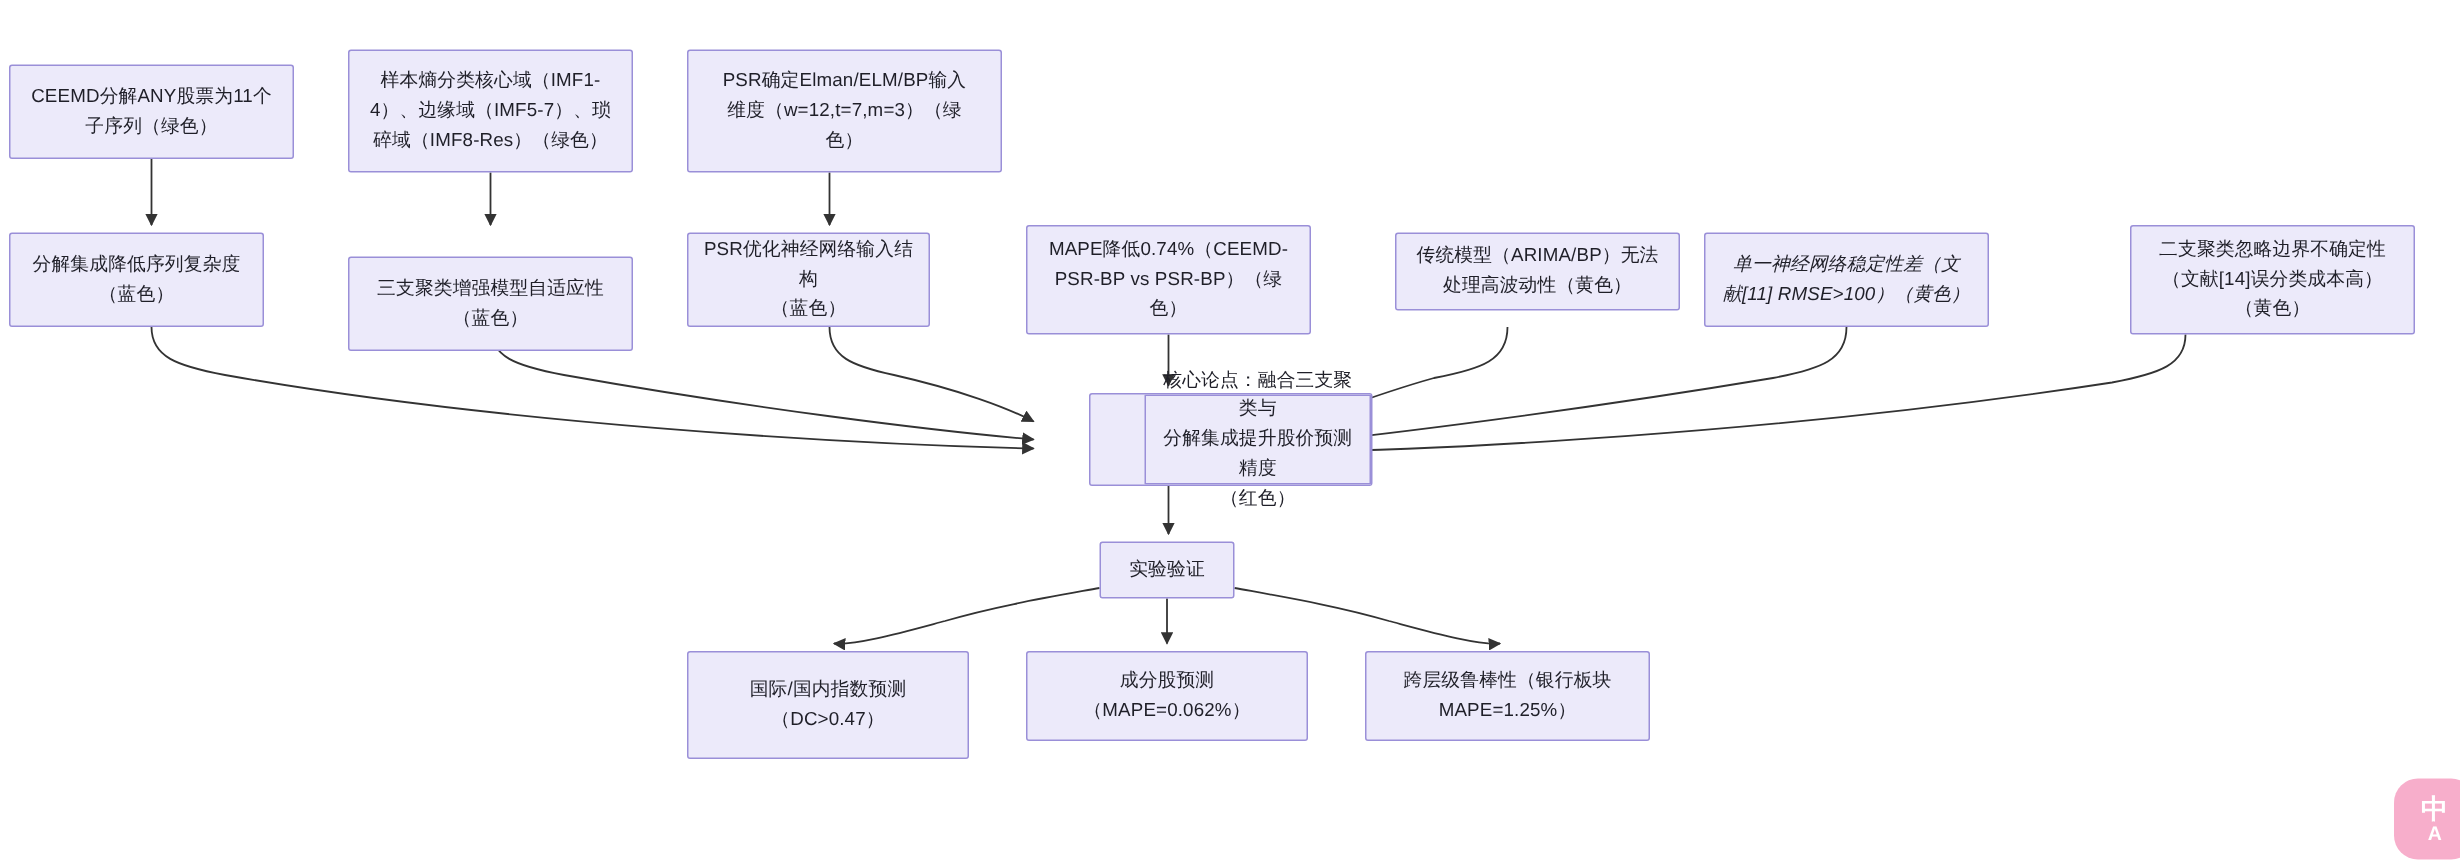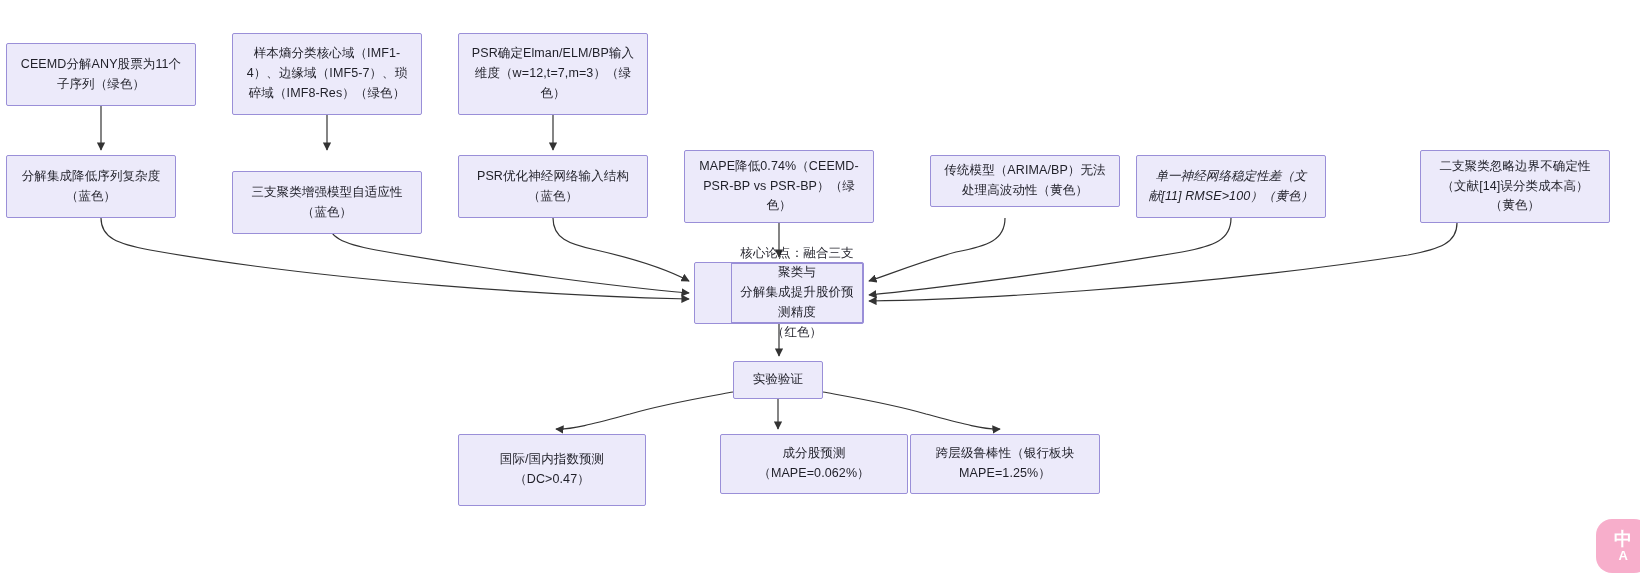--- a/index.html
+++ b/index.html
@@ -129,37 +129,37 @@
     <span class="label">CEEMD分解ANY股票为11个
 子序列（绿色）</span>
   </div>
 
   <div class="node" style="left:232px; top:33px; width:190px; height:82px;">
     <span class="label">样本熵分类核心域（IMF1-
 4）、边缘域（IMF5-7）、琐
 碎域（IMF8-Res）（绿色）</span>
   </div>
 
-  <div class="node" style="left:458px; top:33px; width:190px; height:82px;">
+  <div class="node" style="left:458px; top:33px; width:210px; height:82px;">
     <span class="label">PSR确定Elman/ELM/BP输入
 维度（w=12,t=7,m=3）（绿
 色）</span>
   </div>
 
   <div class="node" style="left:6px; top:155px; width:170px; height:63px;">
     <span class="label">分解集成降低序列复杂度
 （蓝色）</span>
   </div>
 
   <div class="node" style="left:232px; top:155px; width:190px; height:63px;margin-top:16px;">
     <span class="label">三支聚类增强模型自适应性
 （蓝色）</span>
   </div>
 
-  <div class="node" style="left:458px; top:155px; width:190px; height:63px;">
+  <div class="node" style="left:458px; top:155px; width:162px; height:63px;">
     <span class="label">PSR优化神经网络输入结构
 （蓝色）</span>
   </div>
 
   <div class="node" style="left:684px; top:150px; width:190px; height:73px;">
     <span class="label">MAPE降低0.74%（CEEMD-
 PSR-BP vs PSR-BP）（绿
 色）</span>
   </div>
 
@@ -172,40 +172,40 @@
     <span class="label">单一神经网络稳定性差（文
 献[11] RMSE&gt;100）（黄色）</span>
   </div>
 
   <div class="node" style="left:1420px; top:150px; width:190px; height:73px;">
     <span class="label">二支聚类忽略边界不确定性
 （文献[14]误分类成本高）
 （黄色）</span>
   </div>
 
-  <div class="node core" style="left:694px; top:262px; width:170px; height:62px;padding-left:36px;">
+  <div class="node core" style="left:726px; top:262px; width:189px; height:62px;padding-left:36px;">
     <span class="inner">
       <span class="inner-pad">
         <span class="label">核心论点：融合三支聚类与
 分解集成提升股价预测精度
 （红色）</span>
       </span>
     </span>
   </div>
 
   <div class="node" style="left:733px; top:361px; width:90px; height:38px;">
     <span class="label">实验验证</span>
   </div>
 
   <div class="node" style="left:458px; top:434px; width:188px; height:72px;">
     <span class="label">国际/国内指数预测
 （DC&gt;0.47）</span>
   </div>
 
-  <div class="node" style="left:684px; top:434px; width:188px; height:60px;margin-left:36px;">
+  <div class="node" style="left:684px; top:434px; width:188px; height:60px;">
     <span class="label">成分股预测
 （MAPE=0.062%）</span>
   </div>
 
   <div class="node" style="left:910px; top:434px; width:190px; height:60px;">
     <span class="label">跨层级鲁棒性（银行板块
 MAPE=1.25%）</span>
   </div>
 
   <div class="watermark" style="left:1596px; top:519px;">

